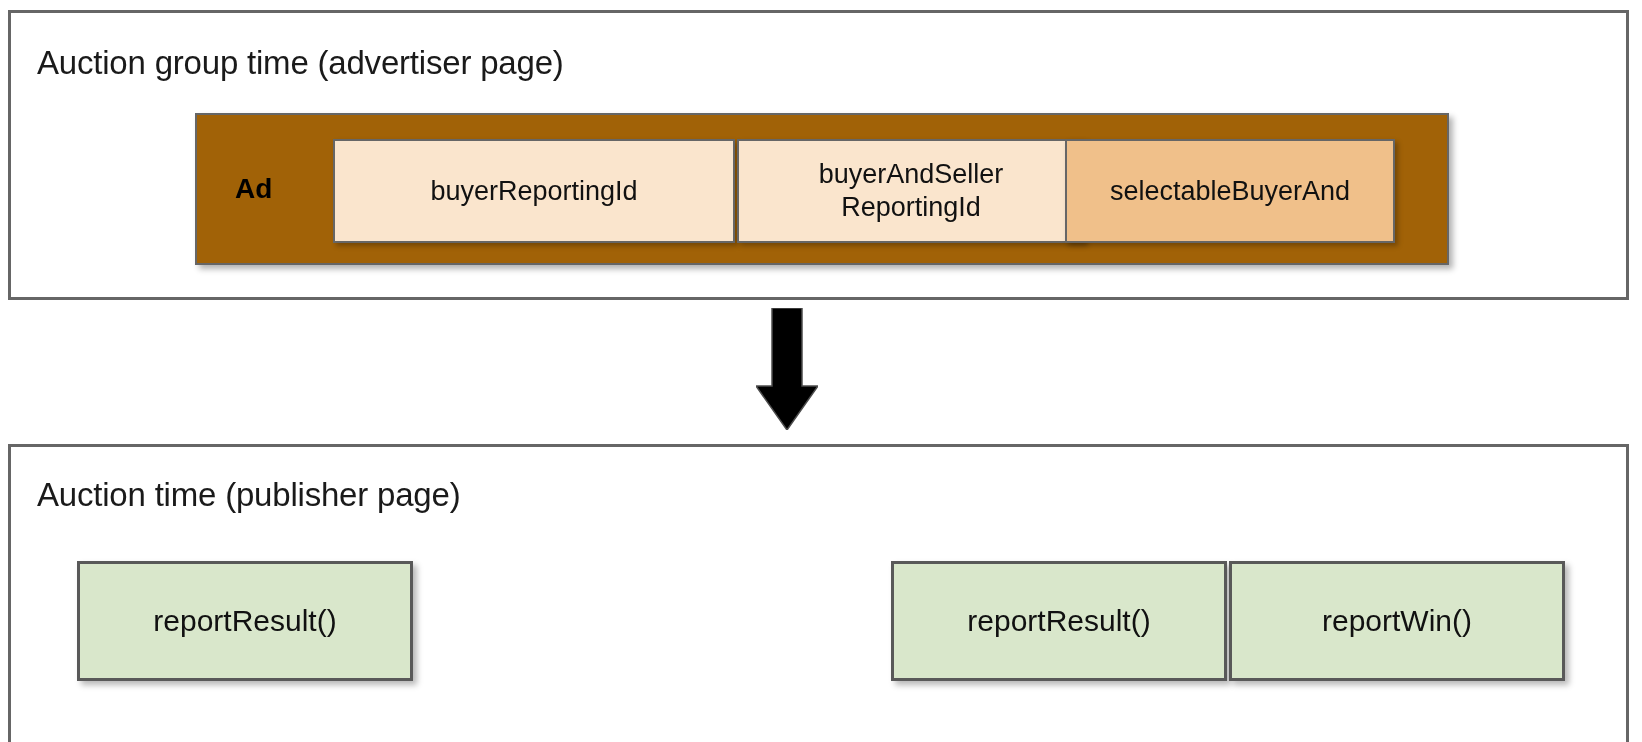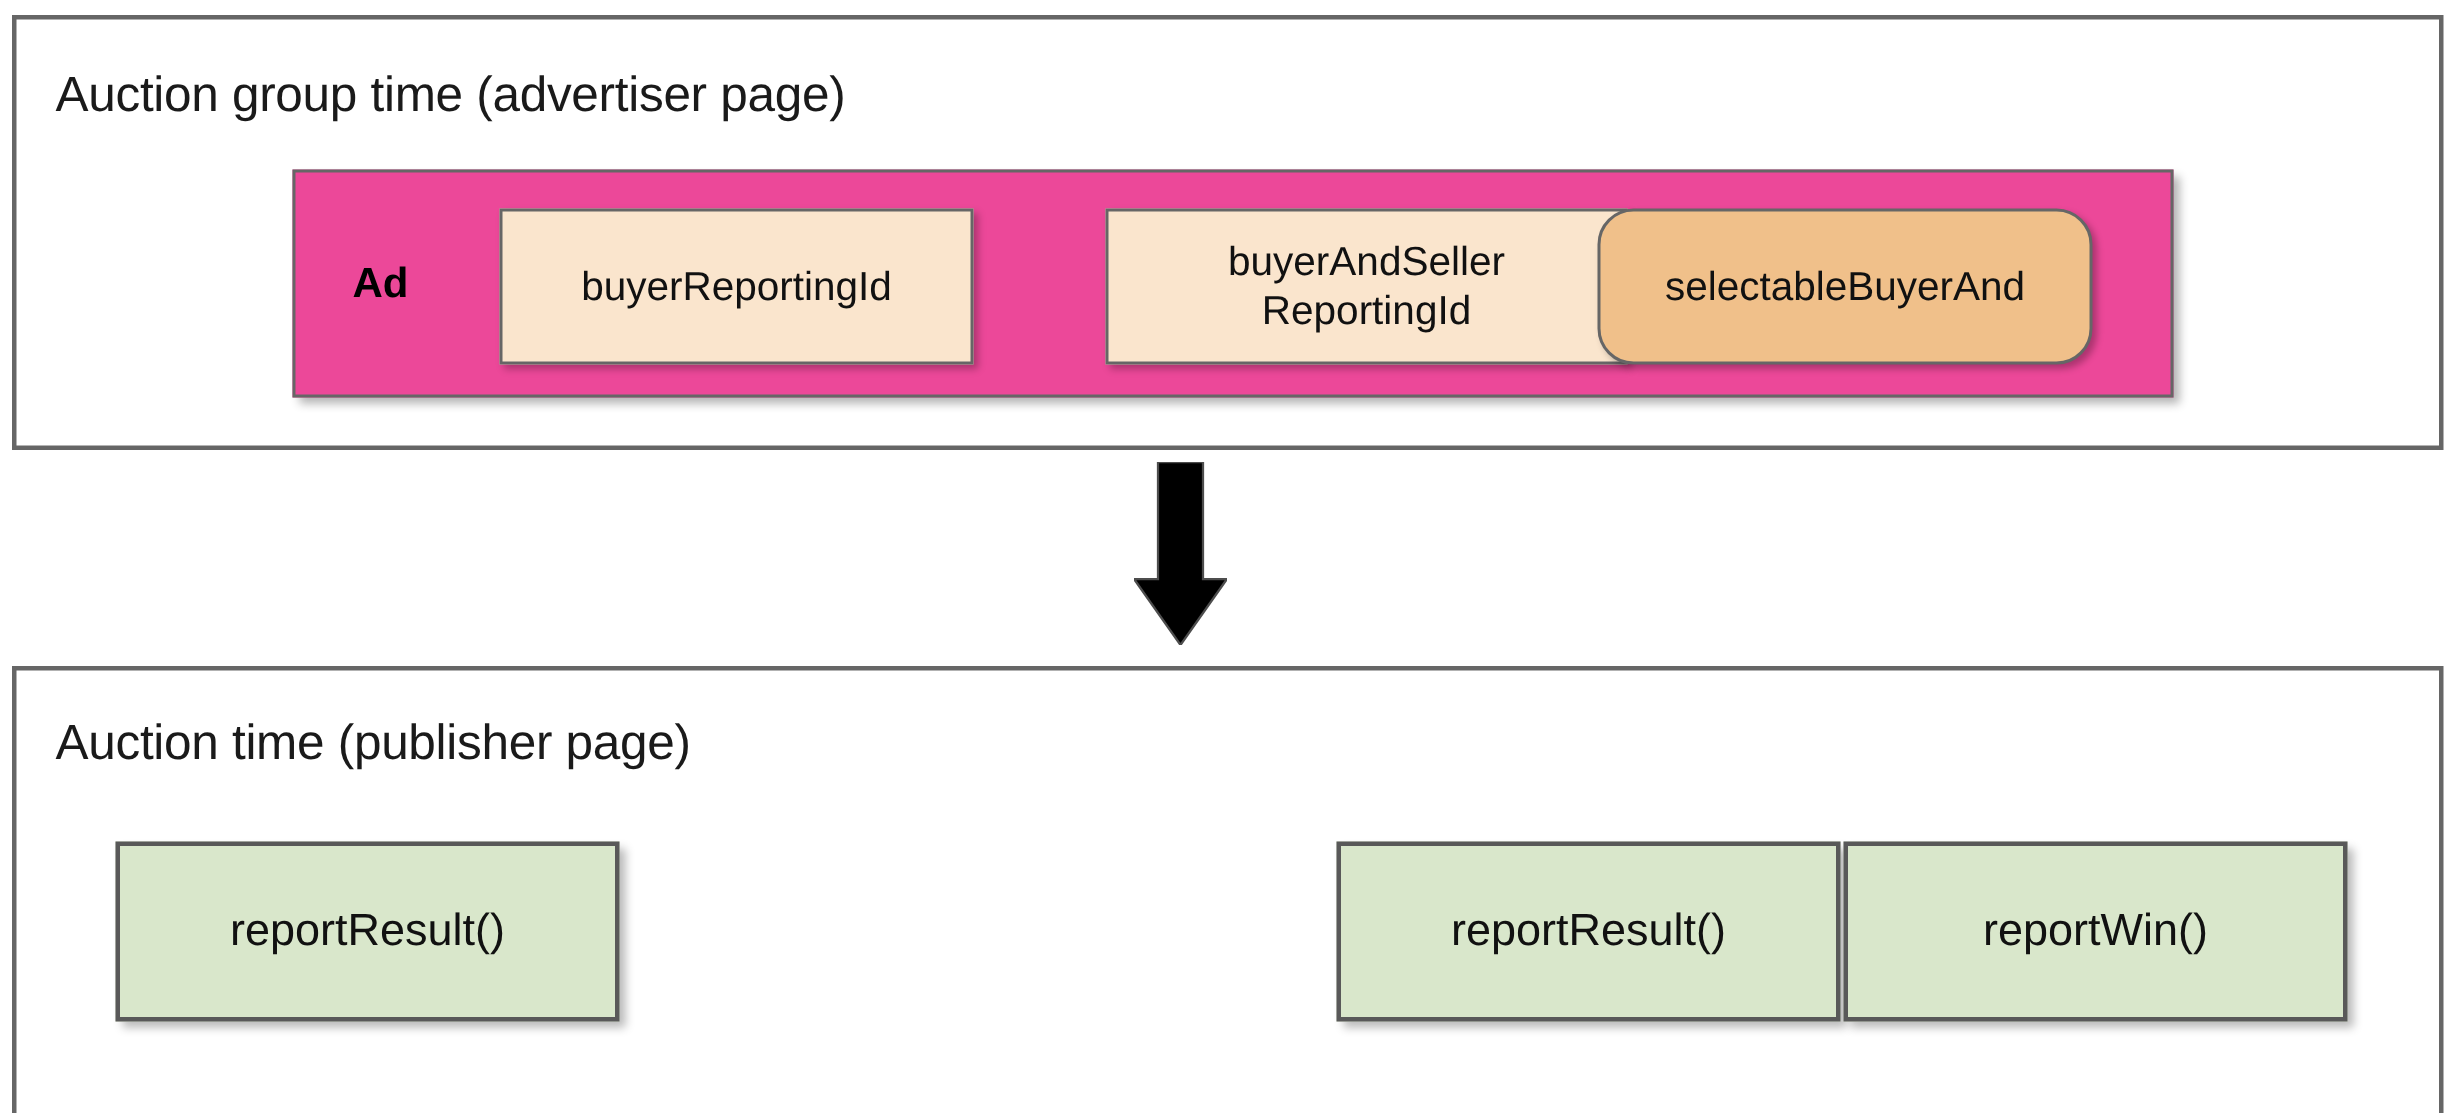--- a/index.html
+++ b/index.html
@@ -57,21 +57,21 @@
   #title-advertiser { top: 30px; }
   #title-auction { top: 28px; }
 
   
   #ad-group {
     position: absolute;
     left: 184px;
     top: 100px;
     width: 1254px;
     height: 152px;
-    background: #ec4899;
+    background: #a16207;
     border: 2px solid #666666;
     box-sizing: border-box;
     box-shadow: 4px 4px 6px rgba(0,0,0,0.30);
   }
   #ad-label {
     position: absolute;
     left: 38px;
     top: 0;
     height: 148px;
     display: flex;
@@ -91,23 +91,23 @@
     align-items: center;
     justify-content: center;
     text-align: center;
     font-size: 27px;
     line-height: 33px;
     color: #111111;
     box-shadow: 3px 3px 5px rgba(0,0,0,0.28);
     padding: 0 6px;
   }
   .prop-light { background: #fae5cd; }
-  .prop-dark  { background: #f0c08a; border-radius: 24px; }
+  .prop-dark  { background: #f0c08a; }
 
-  #prop-0 { left: 136px; width: 316px; }
+  #prop-0 { left: 136px; width: 402px; }
   #prop-1 { left: 500px; width: 348px; margin-left: 40px; }
   #prop-2 { left: 868px; width: 330px; }
 
   
   #flow-arrow {
     position: absolute;
     left: 756px;
     top: 308px;
     width: 62px;
     height: 122px;

